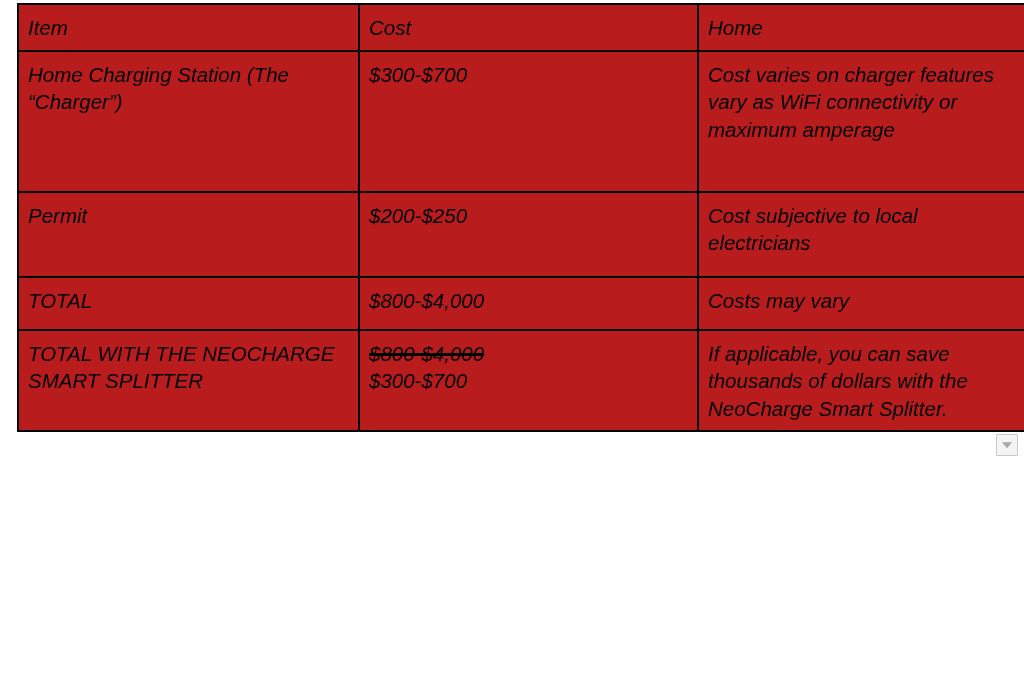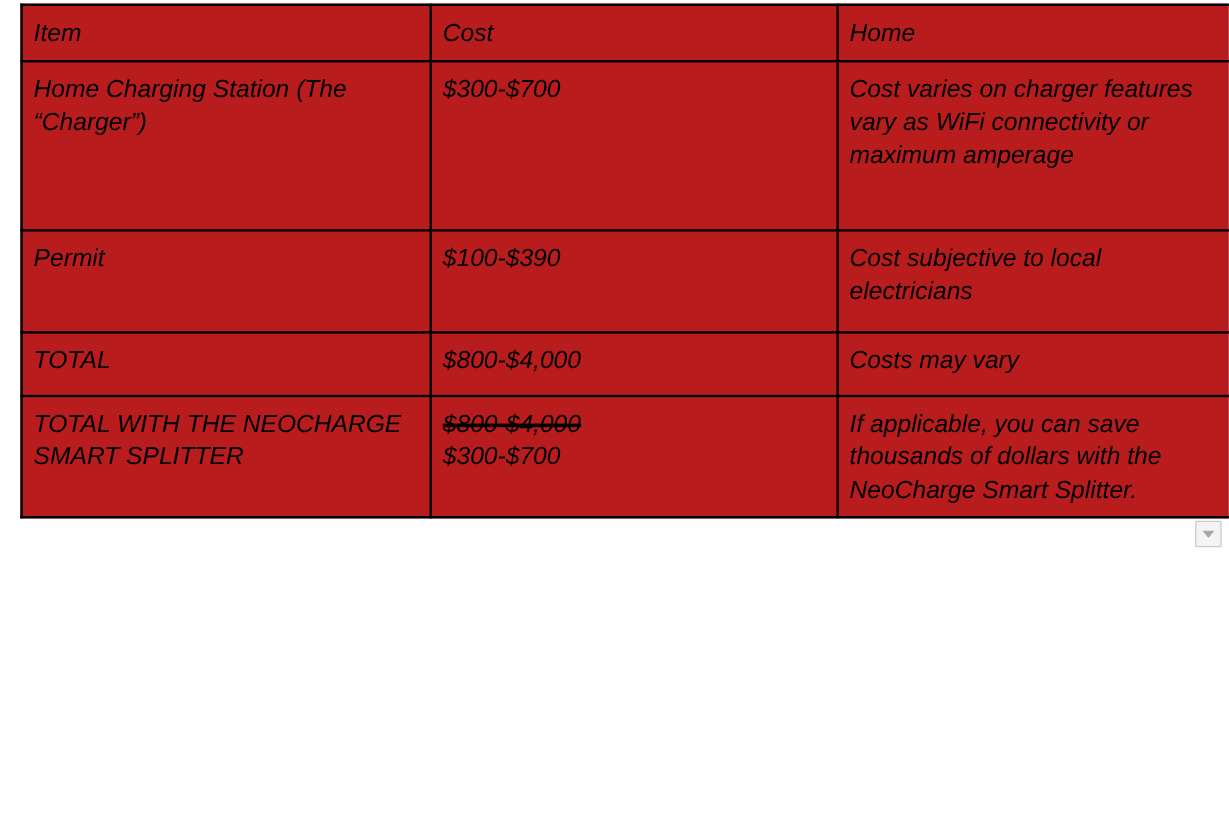--- a/index.html
+++ b/index.html
@@ -130,21 +130,21 @@
     <tbody>
 
       <tr class="row-charger">
         <td>Home Charging Station (The “Charger”)</td>
         <td>$300-$700</td>
         <td>Cost varies on charger features vary as WiFi connectivity or maximum amperage</td>
       </tr>
 
       <tr class="row-permit">
         <td>Permit</td>
-        <td>$100-$390</td>
+        <td>$200-$250</td>
         <td>Cost subjective to local electricians</td>
       </tr>
 
 
 
       <tr class="row-total">
         <td class="bold-cell">TOTAL</td>
         <td class="bold-cell">$800-$4,000</td>
         <td>Costs may vary</td>
       </tr>

